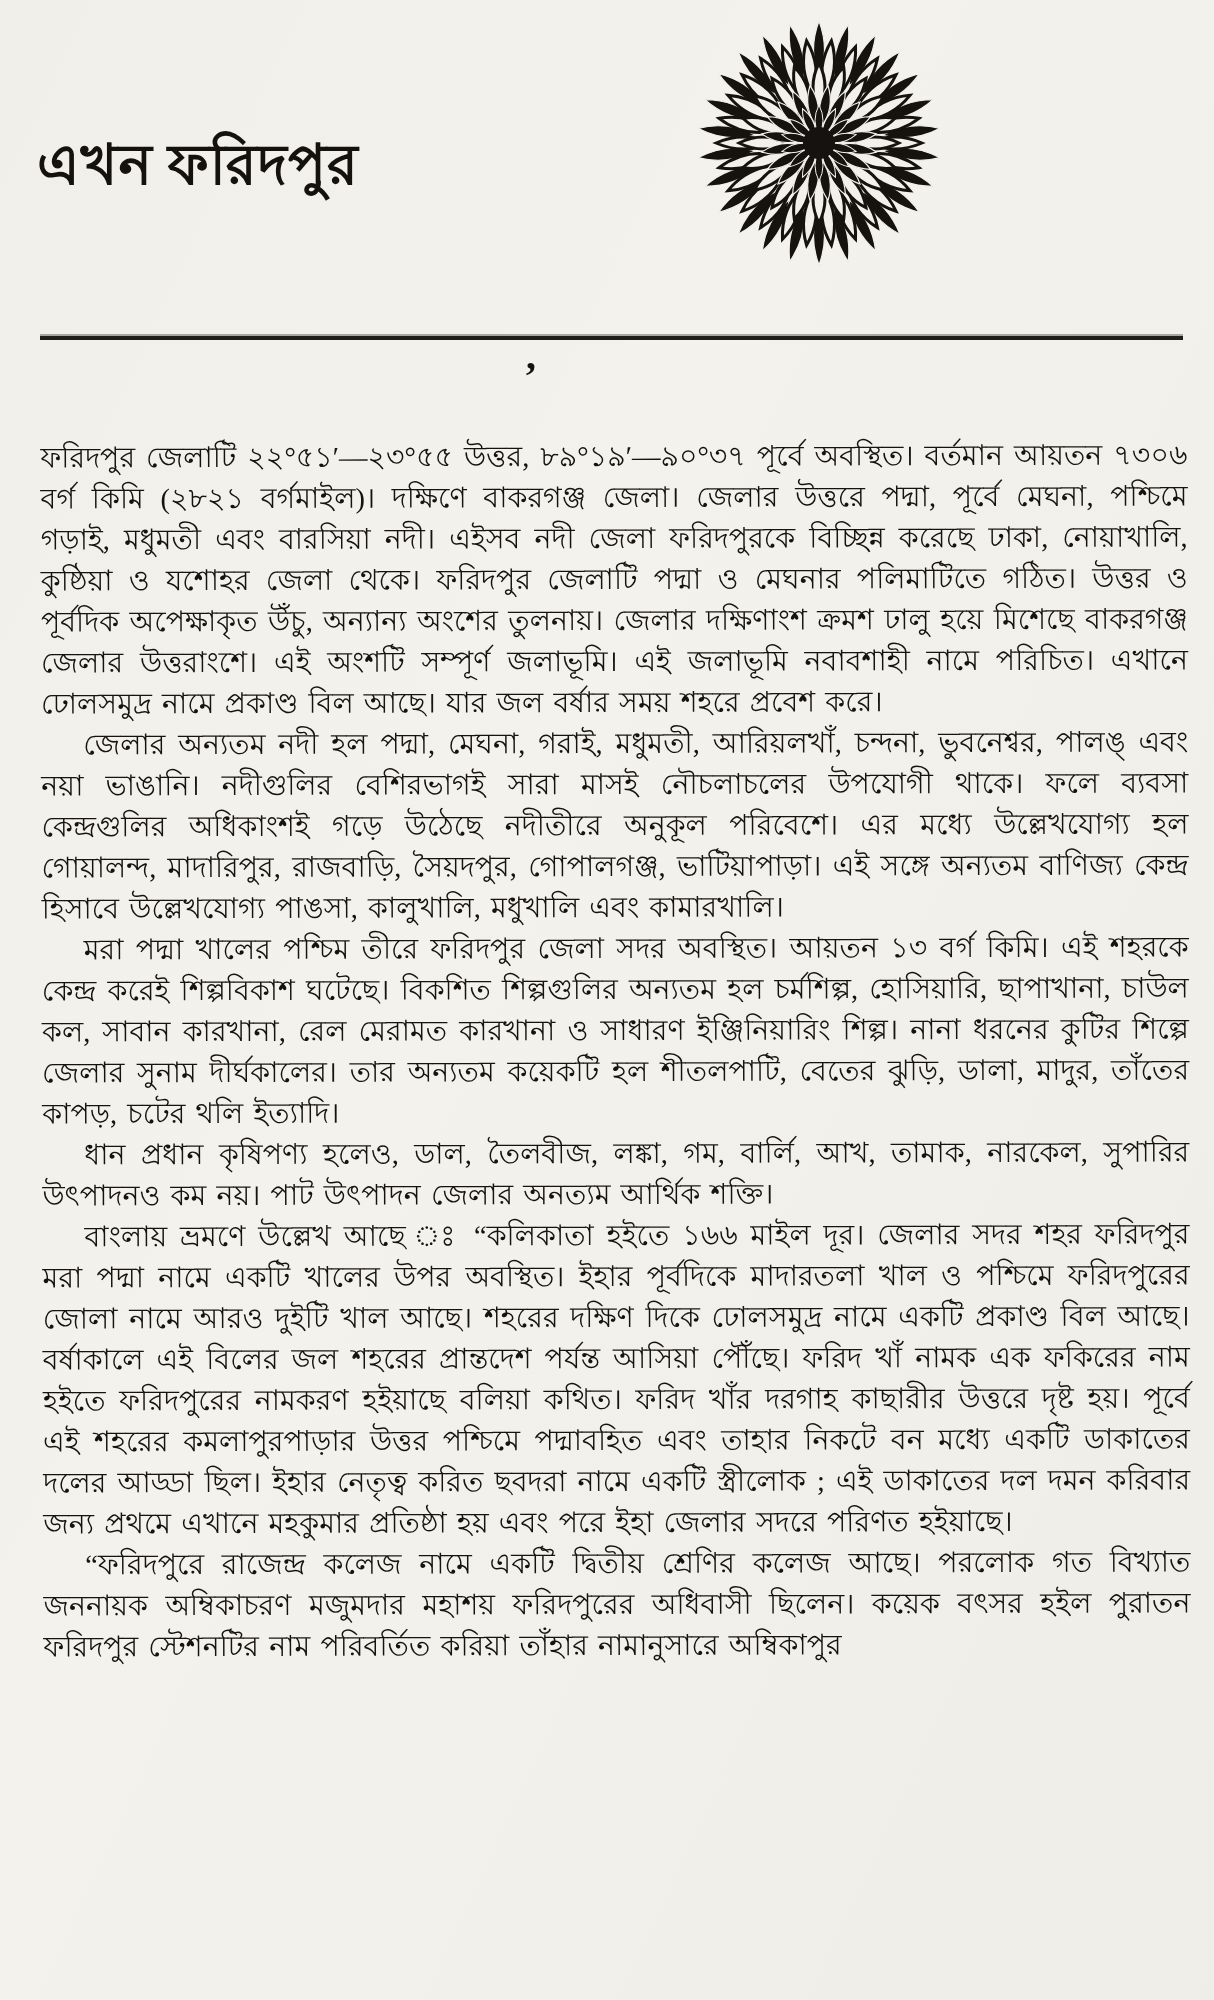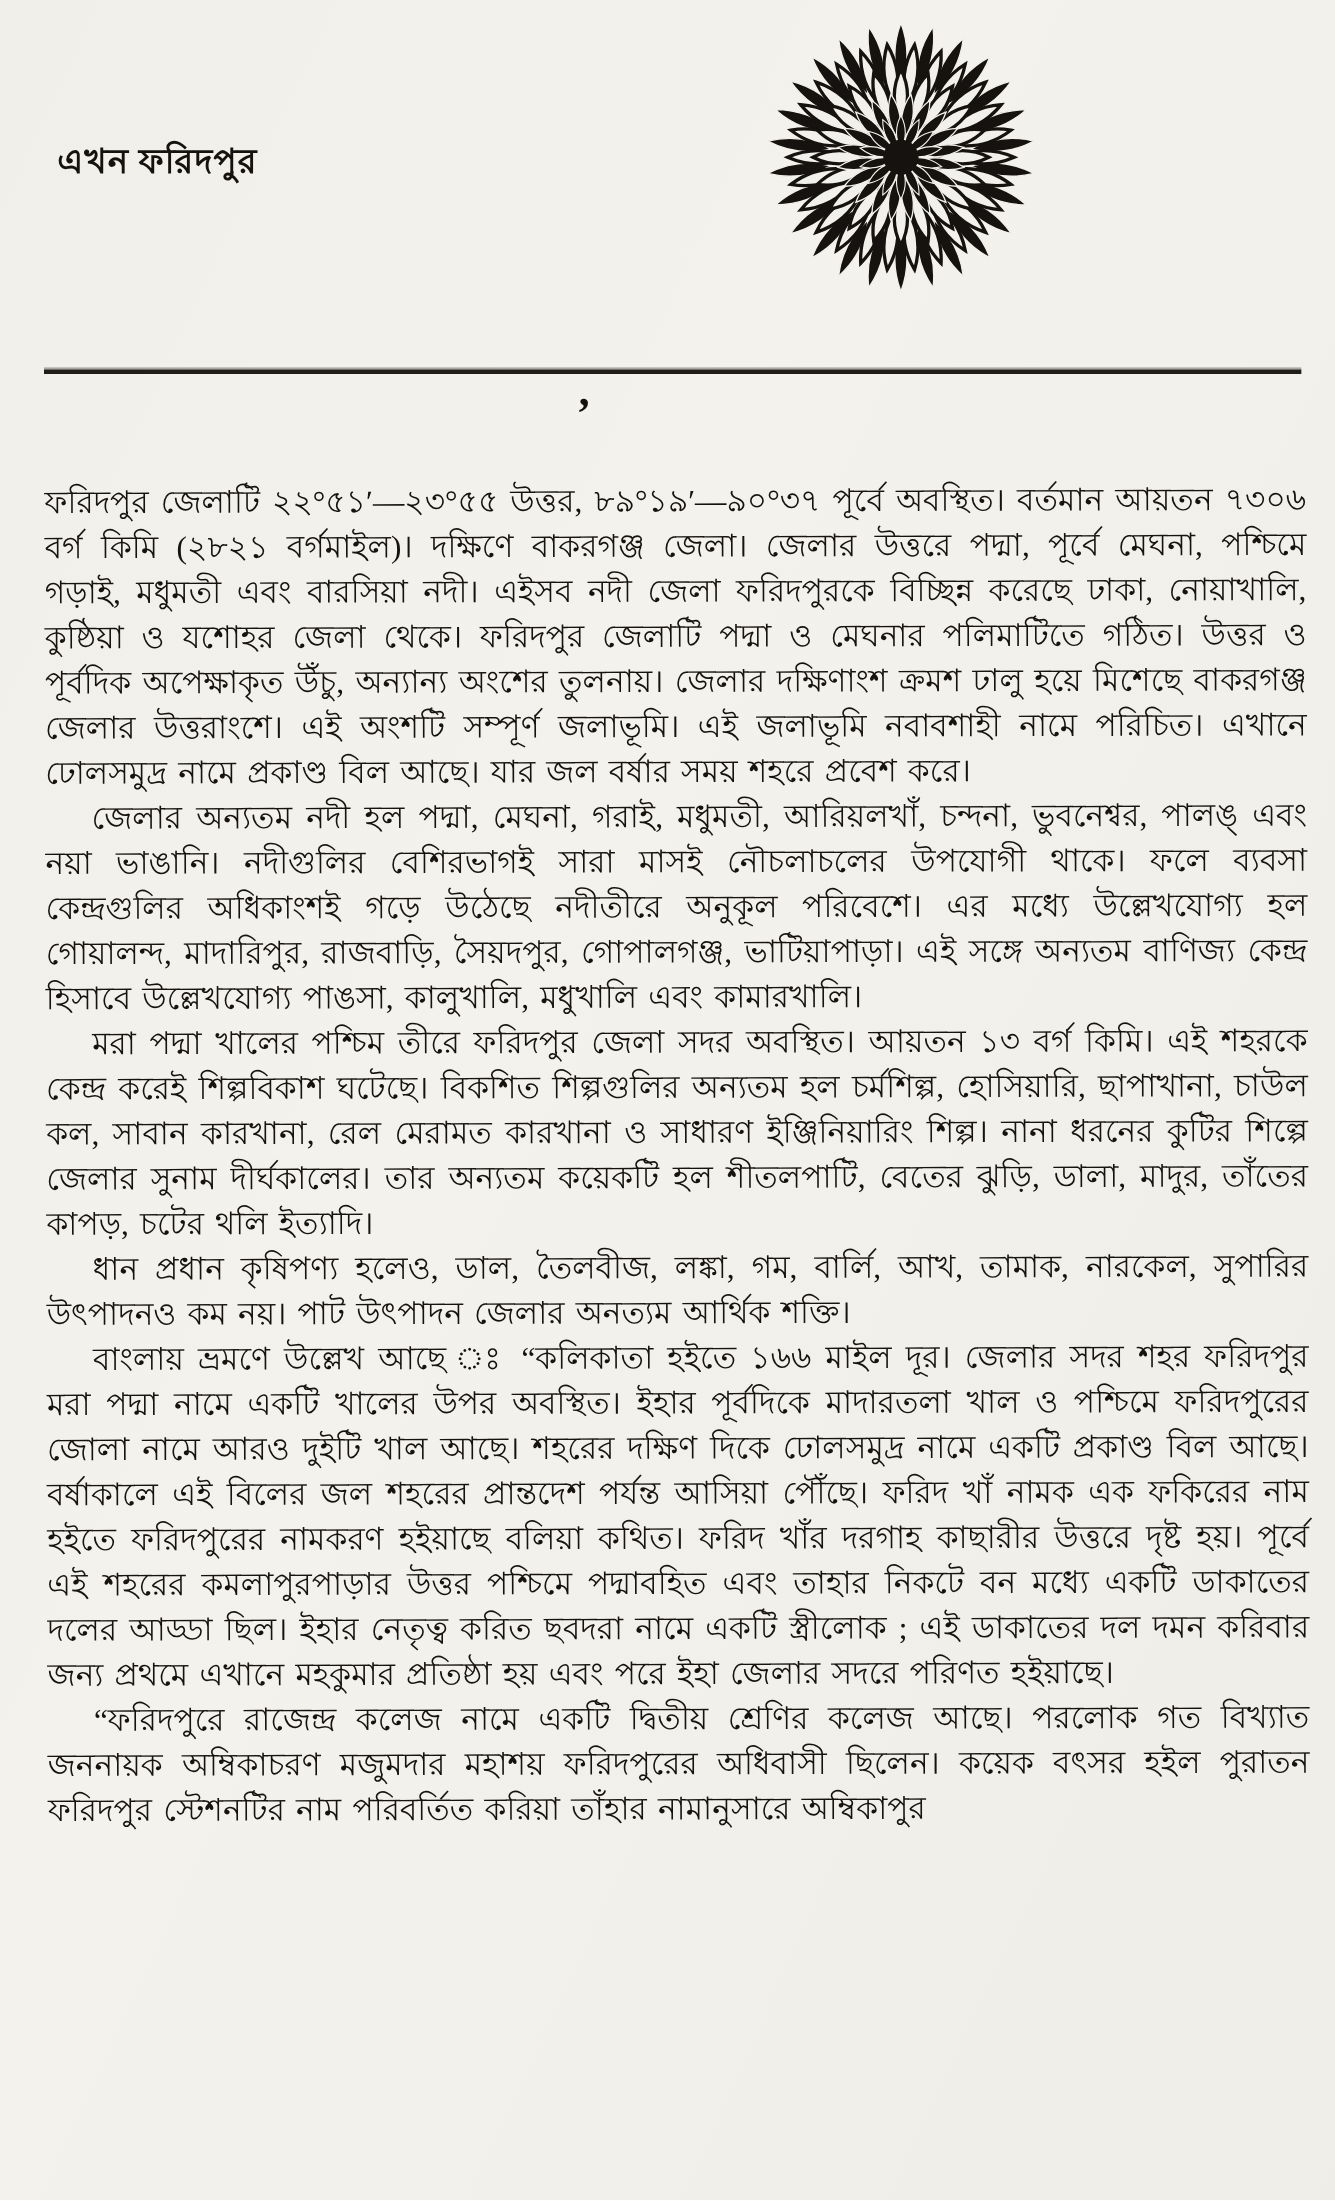--- a/index.html
+++ b/index.html
@@ -7,22 +7,22 @@
     width:1214px;height:2000px;overflow:hidden;
     background:#e8e6e0;
     font-family:"Liberation Serif","DejaVu Serif",serif;
   }
   .page{
     position:relative;width:1214px;height:2000px;
     background:linear-gradient(115deg,#f1efe9 0%,#f4f2ec 40%,#efede7 100%);
     color:#1b1815;
   }
   .title{
-    position:absolute;left:52px;top:122px;margin:0;
-    font-size:31px;font-weight:700;letter-spacing:1px;color:#14110e;text-align:center;
+    position:absolute;left:37px;top:122px;margin:0;
+    font-size:56px;font-weight:700;letter-spacing:1px;color:#14110e;text-align:center;
   }
   .rosette{
     position:absolute;left:692px;top:16px;width:254px;height:254px;
   }
   .rosette svg{width:100%;height:100%;display:block;}
   .rule{
     position:absolute;left:40px;top:336px;width:1143px;height:4px;
     background:#211e1a;
     box-shadow:0 -2px 0 rgba(33,30,26,.35);
   }

